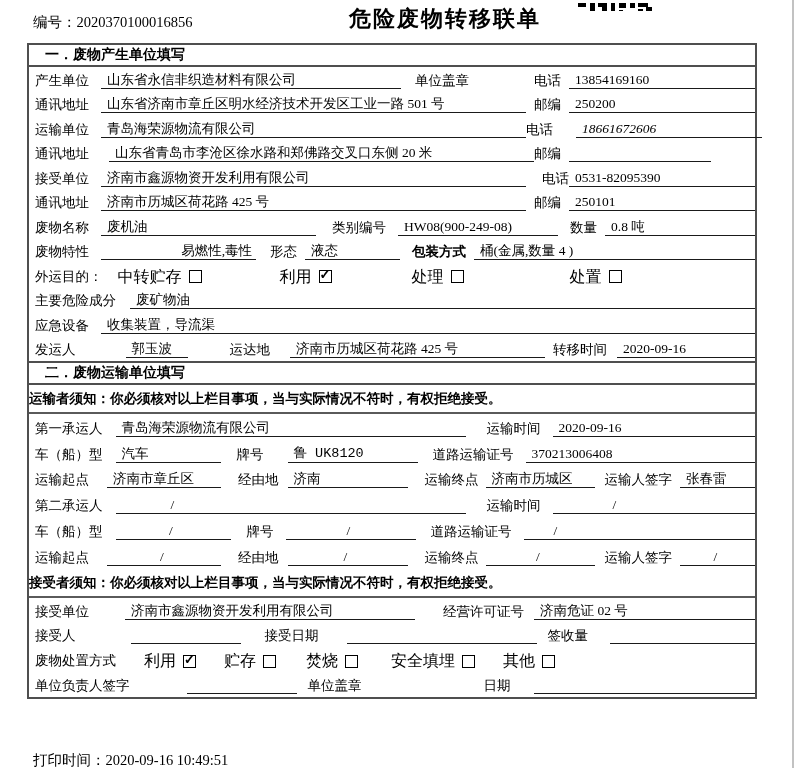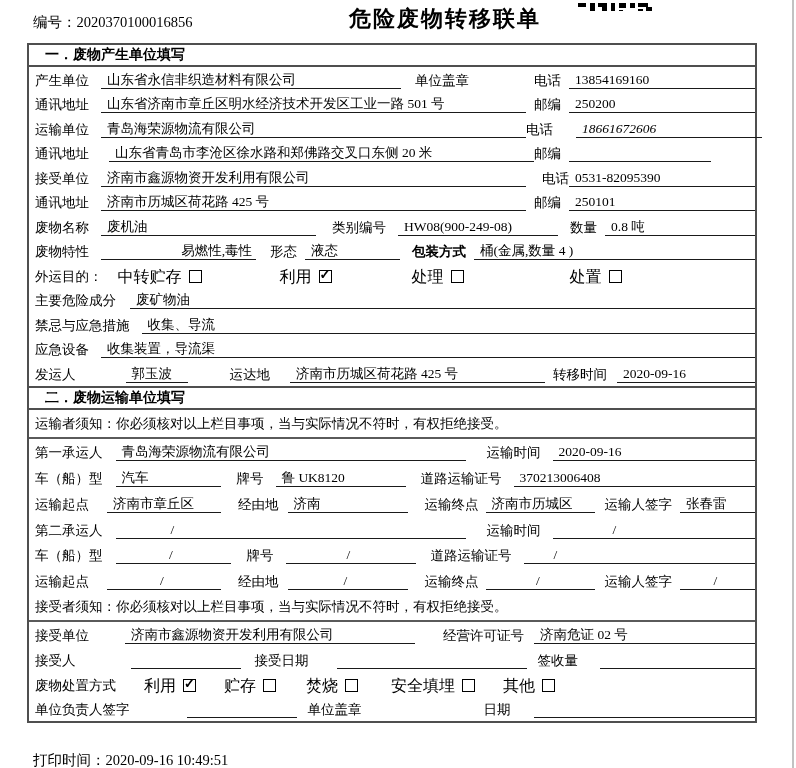--- a/index.html
+++ b/index.html
@@ -12,22 +12,22 @@
   
   .doc-no{position:absolute;left:33px;top:13px;font-size:14.5px;white-space:nowrap;}
   .doc-title{position:absolute;left:94px;right:0;top:4px;text-align:center;
     font-size:22px;font-weight:bold;letter-spacing:2px;white-space:nowrap;}
   .qr-frag{position:absolute;left:578px;top:0;width:74px;height:11px;overflow:hidden;}
   
   .form-table{position:absolute;left:27px;top:43px;width:726px;border:2px solid #4f4f4f;background:#fff;}
   .sec-header{height:20px;line-height:20px;font-weight:bold;font-size:14px;
     padding-left:16px;border-bottom:2px solid #4f4f4f;white-space:nowrap;}
   .sec-header.mid{border-top:2px solid #4f4f4f;}
-  .notice-row{height:27px;line-height:27px;padding-left:6px;font-size:13.5px;
-    border-bottom:2px solid #5a5a5a;white-space:nowrap;}
+  .notice-row{height:27px;line-height:27px;font-size:13.5px;
+    border-bottom:2px solid #5a5a5a;white-space:nowrap;font-weight:bold;}
   .form-row{display:flex;align-items:flex-end;padding:0 0 3px 6px;box-sizing:border-box;}
   .form-row.s1{height:24.5px;}
   .form-row.s2{height:25.8px;}
   .form-row.s3{height:24.8px;}
   .lbl,.txt{white-space:nowrap;font-size:13.5px;line-height:16px;flex-shrink:0;}
   .fill{border-bottom:1px solid #1a1a1a;font-size:13.5px;line-height:16px;
     white-space:nowrap;padding:0 4px 0 6px;flex-shrink:0;box-sizing:border-box;min-height:17px;}
   .fill.grow{flex-grow:1;flex-shrink:1;}
   .fill.ctr{text-align:center;padding-left:0;}
   .chk{display:flex;align-items:center;font-size:16px;line-height:16px;flex-shrink:0;}
@@ -134,24 +134,20 @@
       <span class="chk" style="margin-left: 106px;">
         <span class="chk-t">处置</span>
         <span class="cb"></span>
       </span>
     </div>
     <div class="form-row s1">
       <span class="lbl">主要危险成分</span>
       <span class="fill grow" style="margin-left: 14px;">废矿物油</span>
     </div>
     <div class="form-row s1">
-      <span class="lbl">禁忌与应急措施</span>
-      <span class="fill grow" style="margin-left: 12px;">收集、导流</span>
-    </div>
-    <div class="form-row s1">
       <span class="lbl">应急设备</span>
       <span class="fill grow" style="margin-left: 12px;">收集装置，导流渠</span>
     </div>
     <div class="form-row s1">
       <span class="lbl">发运人</span>
       <span class="fill" style="width: 62px; margin-left: 50px;">郭玉波</span>
       <span class="lbl" style="margin-left: 42px;">运达地</span>
       <span class="fill" style="width: 255px; margin-left: 20px;">济南市历城区荷花路 425 号</span>
       <span class="lbl" style="margin-left: 8px;">转移时间</span>
       <span class="fill grow" style="margin-left: 10px;">2020-09-16</span>
@@ -161,21 +157,21 @@
     <div class="form-row s2">
       <span class="lbl">第一承运人</span>
       <span class="fill" style="width: 350px; margin-left: 13px;">青岛海荣源物流有限公司</span>
       <span class="lbl" style="margin-left: 21px;">运输时间</span>
       <span class="fill grow" style="margin-left: 12px;">2020-09-16</span>
     </div>
     <div class="form-row s2">
       <span class="lbl">车（船）型</span>
       <span class="fill" style="width: 105px; margin-left: 13px;">汽车</span>
       <span class="lbl" style="margin-left: 16px;">牌号</span>
-      <span class="fill" style="width: 130px; margin-left: 12px;">鲁 UK8120</span>
+      <span class="fill" style="width: 130px; margin-left: 24px; font-family: Liberation Mono, monospace;">鲁 UK8120</span>
       <span class="lbl" style="margin-left: 15px;">道路运输证号</span>
       <span class="fill grow" style="margin-left: 12px;">370213006408</span>
     </div>
     <div class="form-row s2">
       <span class="lbl">运输起点</span>
       <span class="fill" style="width: 114px; margin-left: 18px;">济南市章丘区</span>
       <span class="lbl" style="margin-left: 17px;">经由地</span>
       <span class="fill" style="width: 120px; margin-left: 9px;">济南</span>
       <span class="lbl" style="margin-left: 17px;">运输终点</span>
       <span class="fill" style="width: 109px; margin-left: 7px;">济南市历城区</span>
@@ -209,21 +205,21 @@
     <div class="notice-row">接受者须知：你必须核对以上栏目事项，当与实际情况不符时，有权拒绝接受。</div>
     <div class="form-row s3">
       <span class="lbl">接受单位</span>
       <span class="fill" style="width: 290px; margin-left: 36px;">济南市鑫源物资开发利用有限公司</span>
       <span class="lbl" style="margin-left: 28px;">经营许可证号</span>
       <span class="fill grow" style="margin-left: 10px;">济南危证 02 号</span>
     </div>
     <div class="form-row s3">
       <span class="lbl">接受人</span>
       <span class="fill" style="width: 110px; margin-left: 55px;"></span>
-      <span class="lbl" style="margin-left: 14px; font-family: Liberation Serif, serif;">接受日期</span>
+      <span class="lbl" style="margin-left: 24px; font-family: Liberation Serif, serif;">接受日期</span>
       <span class="fill" style="width: 190px; margin-left: 28px;"></span>
       <span class="lbl" style="margin-left: 11px;">签收量</span>
       <span class="fill grow" style="margin-left: 22px;"></span>
     </div>
     <div class="form-row s3">
       <span class="lbl">废物处置方式</span>
       <span class="chk" style="margin-left: 28px;">
         <span class="chk-t">利用</span>
         <span class="cb on"></span>
       </span>

